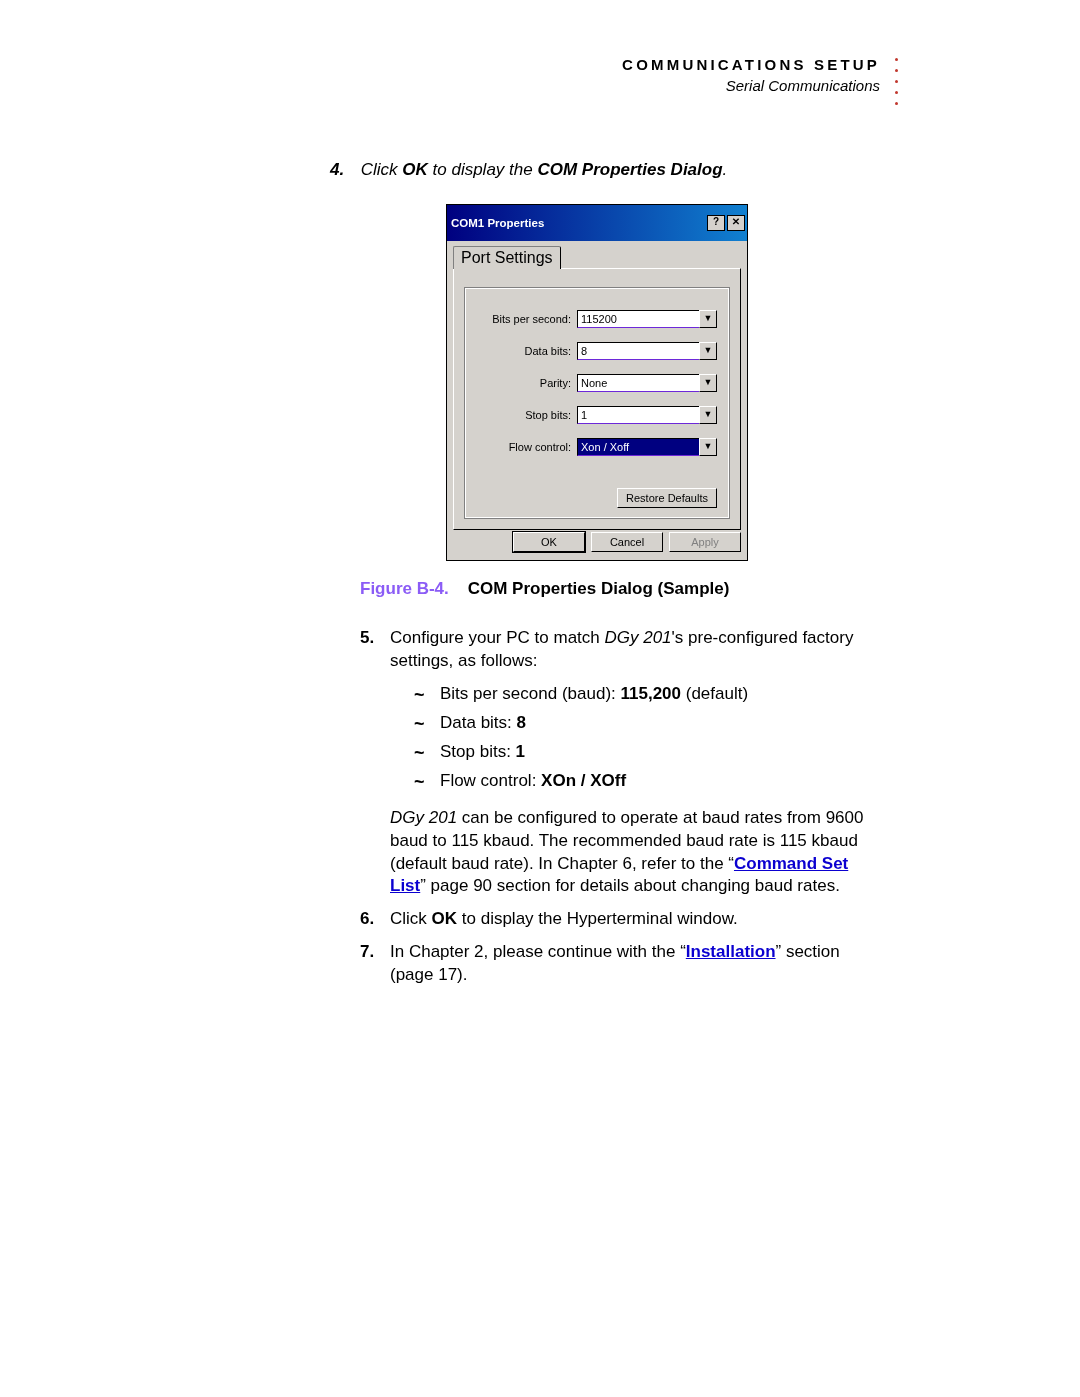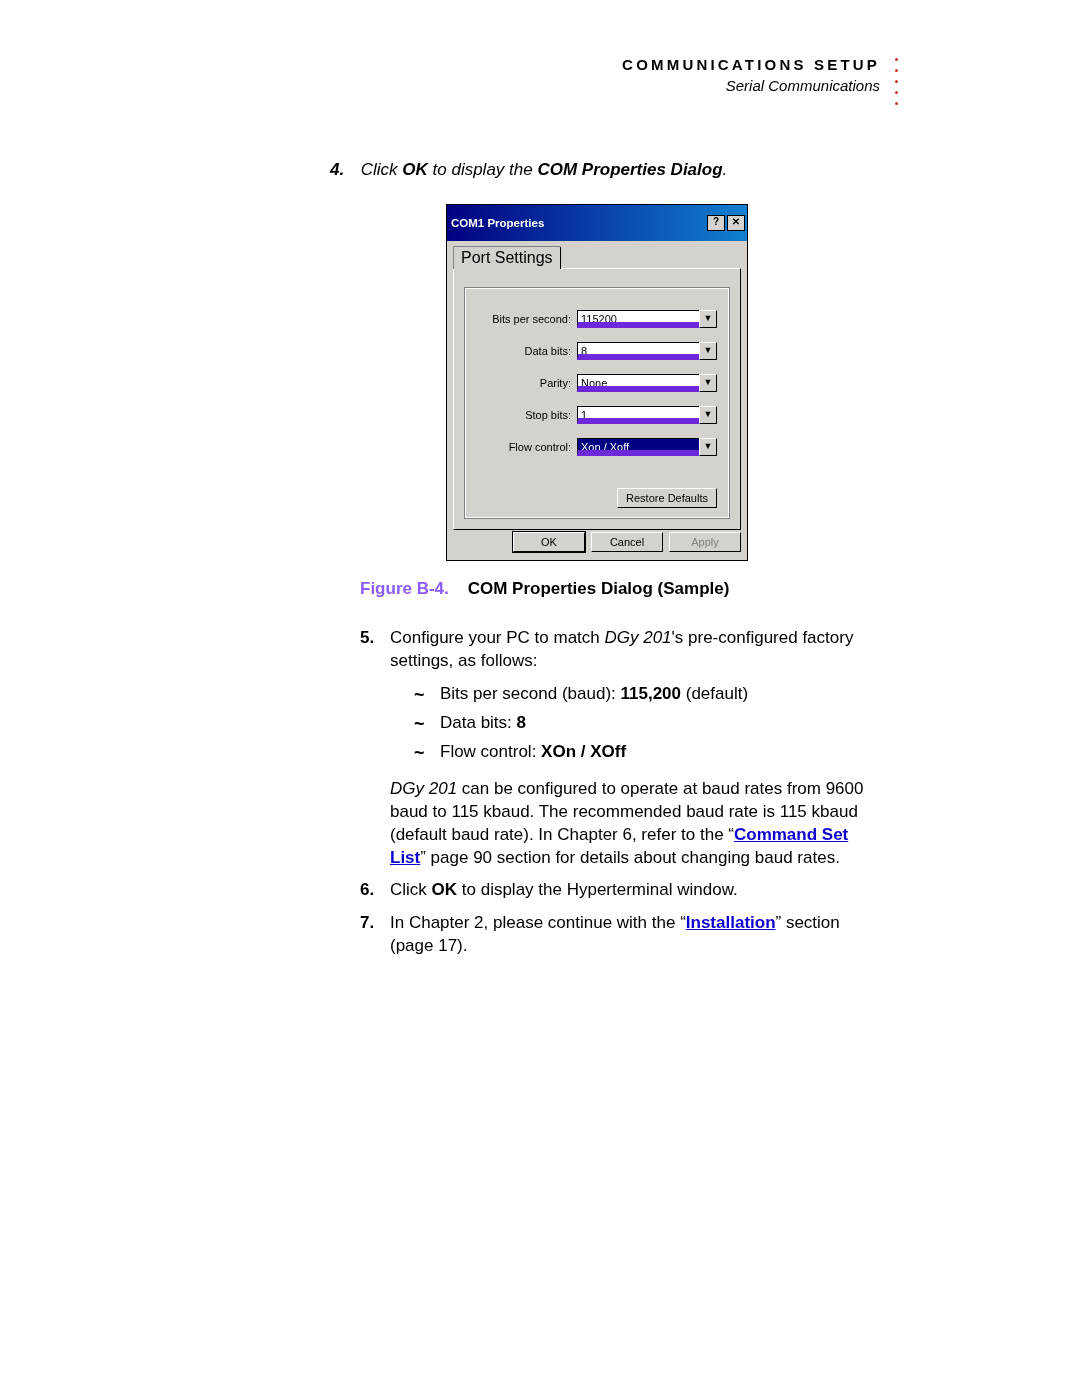--- a/index.html
+++ b/index.html
@@ -148,21 +148,21 @@
   .combo {
     flex: 1;
     display: flex;
     height: 18px;
   }
   .combo-input {
     flex: 1;
     background: #fff;
     border-top: 1px solid #000;
     border-left: 1px solid #000;
-    border-bottom: 6px solid #6d28d9;
+    border-bottom: 1px solid #6d28d9;
     border-right: none;
     font-size: 11px;
     padding: 0 3px;
     line-height: 16px;
     overflow: hidden;
   }
   .combo-input.selected {
     background: #000080;
     color: #fff;
   }
@@ -342,20 +342,23 @@
       </div>
 
       <div class="sub-list">
         <div class="sub-item">
           <span>Bits per second (baud): </span><b>115,200</b><span> (default)</span>
         </div>
         <div class="sub-item">
           <span>Data bits: </span><b>8</b>
         </div>
         <div class="sub-item">
+          <span>Stop bits: </span><b>1</b>
+        </div>
+        <div class="sub-item">
           <span>Flow control: </span><b>XOn / XOff</b>
         </div>
       </div>
 
       <div class="para">
         <span class="italic">DGy 201</span><span> can be configured to operate at baud rates from 9600 baud to 115 kbaud. The recommended baud rate is 115 kbaud (default baud rate). In Chapter 6, refer to the “</span><a href="#" class="doclink">Command Set List</a><span>” page 90 section for details about changing baud rates.</span>
       </div>
 
       <div class="step">
         <span class="sn">6.</span>

